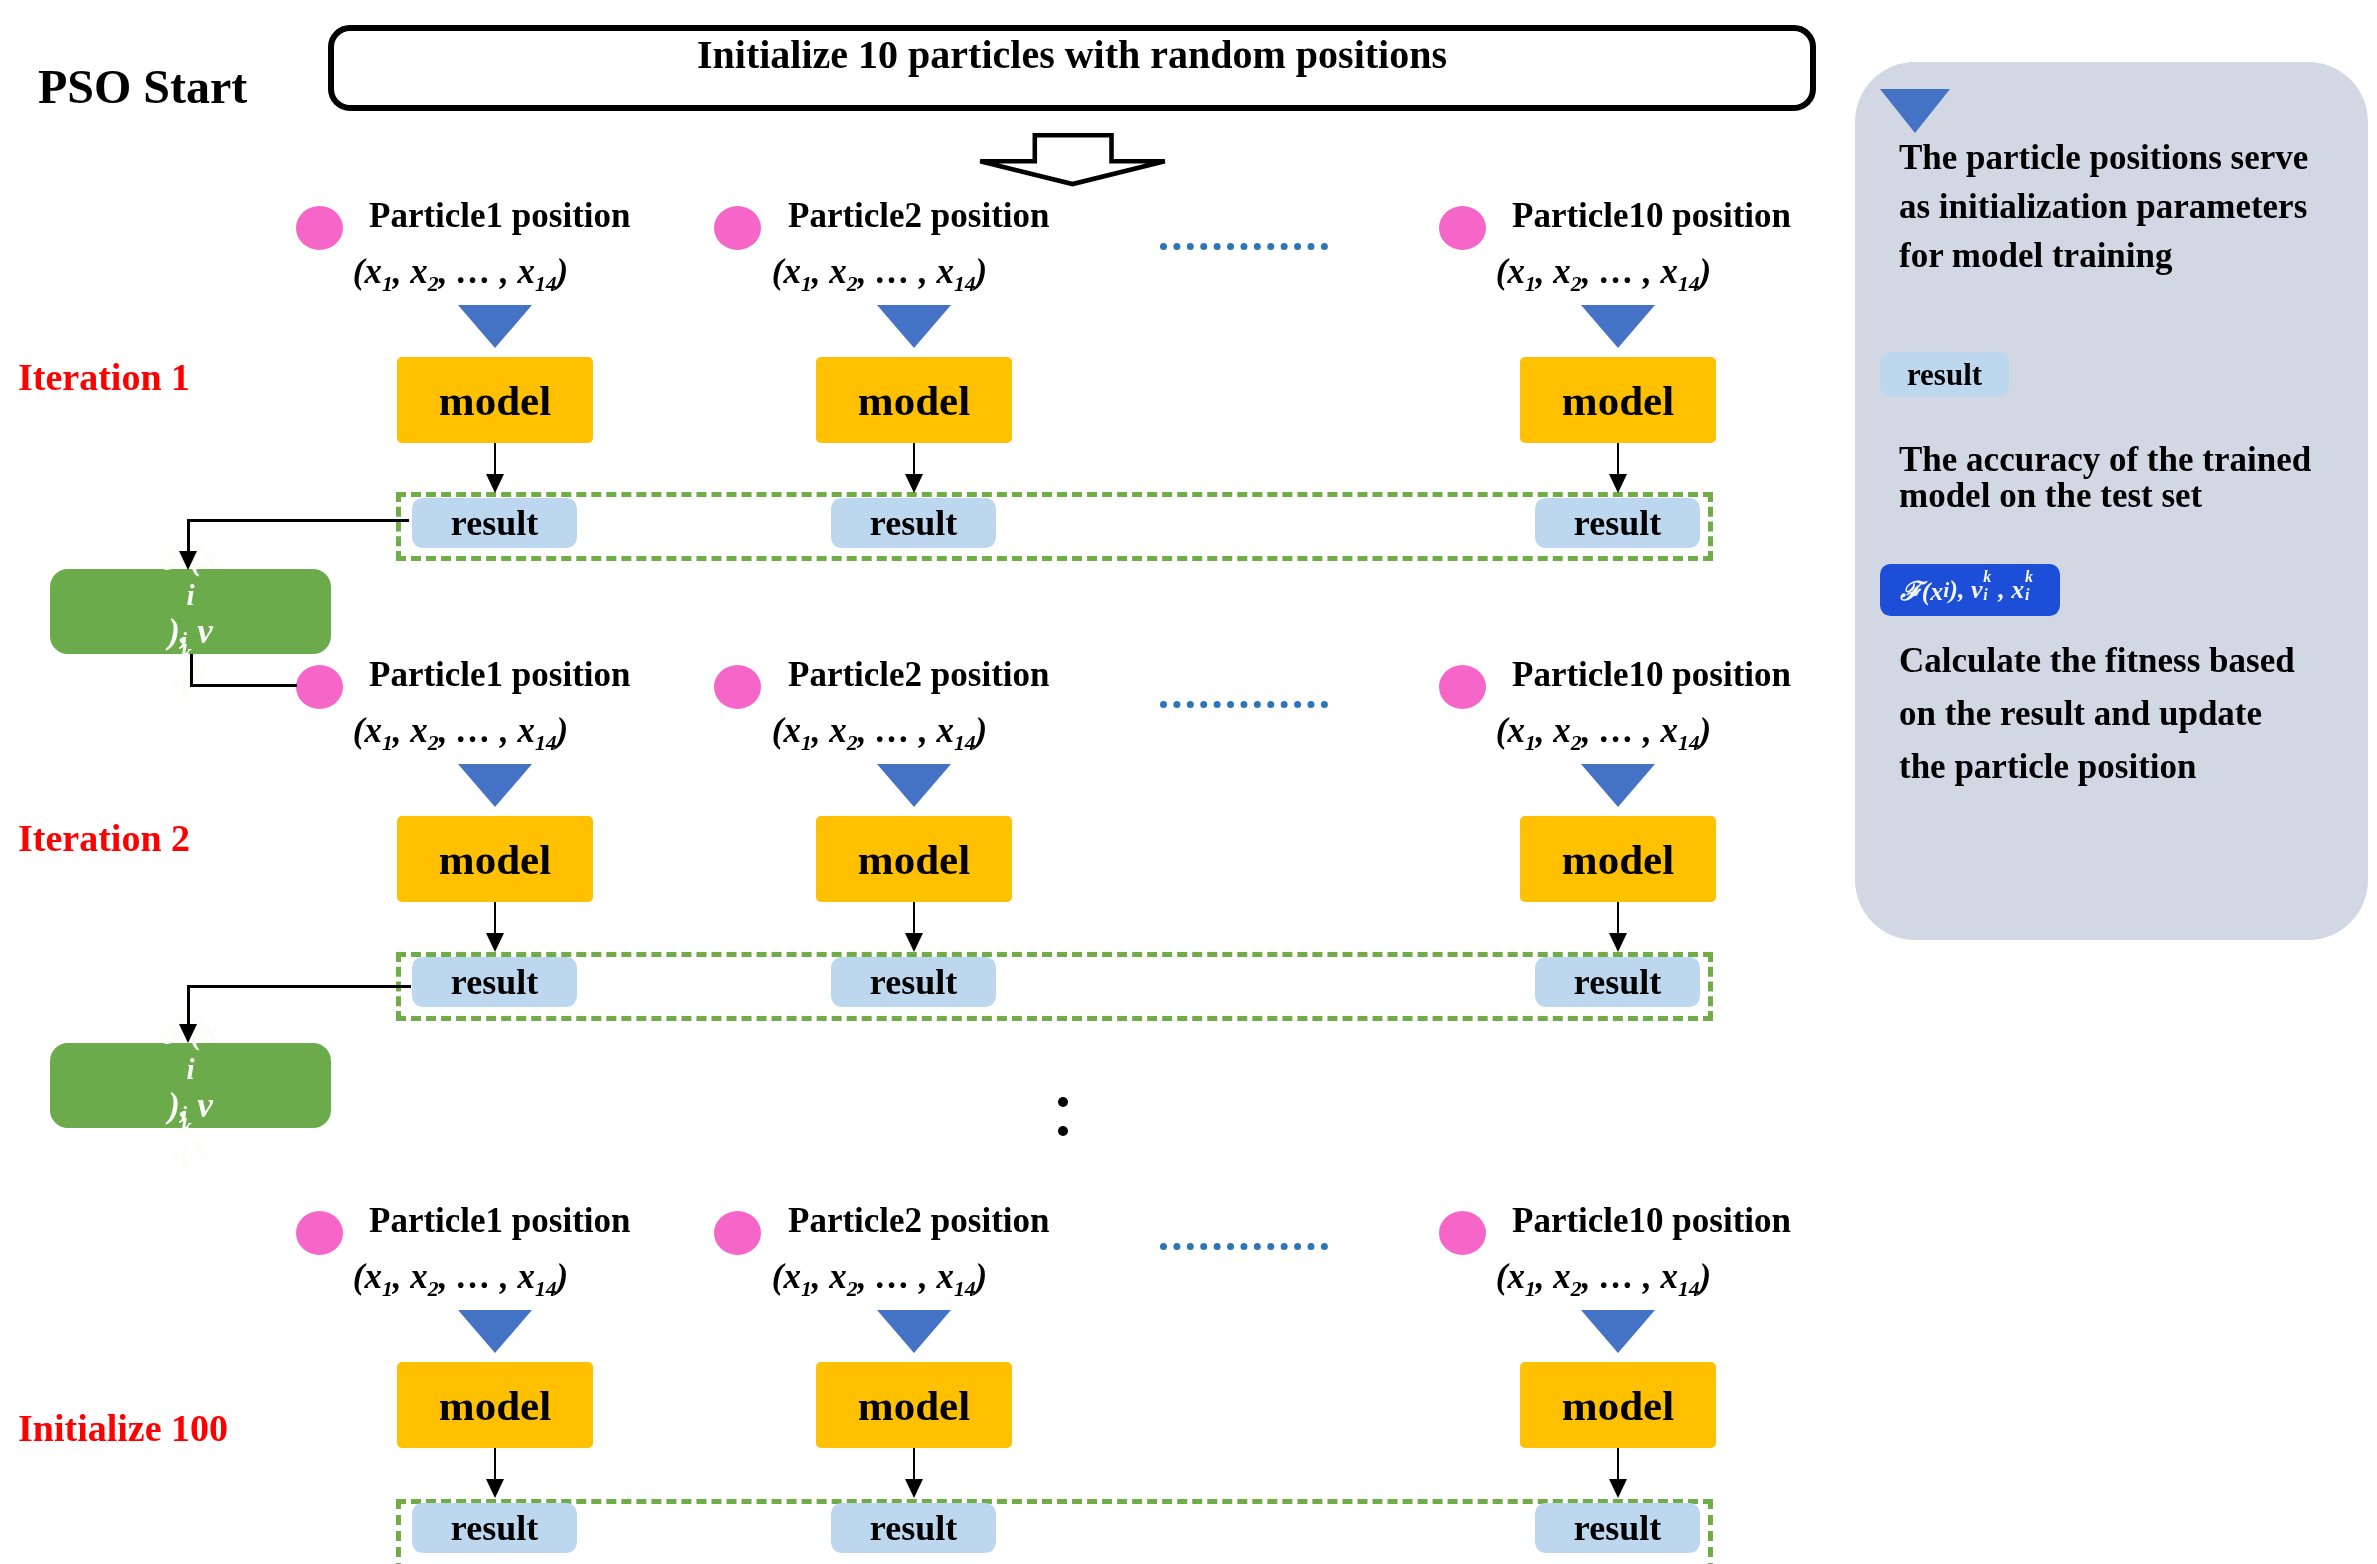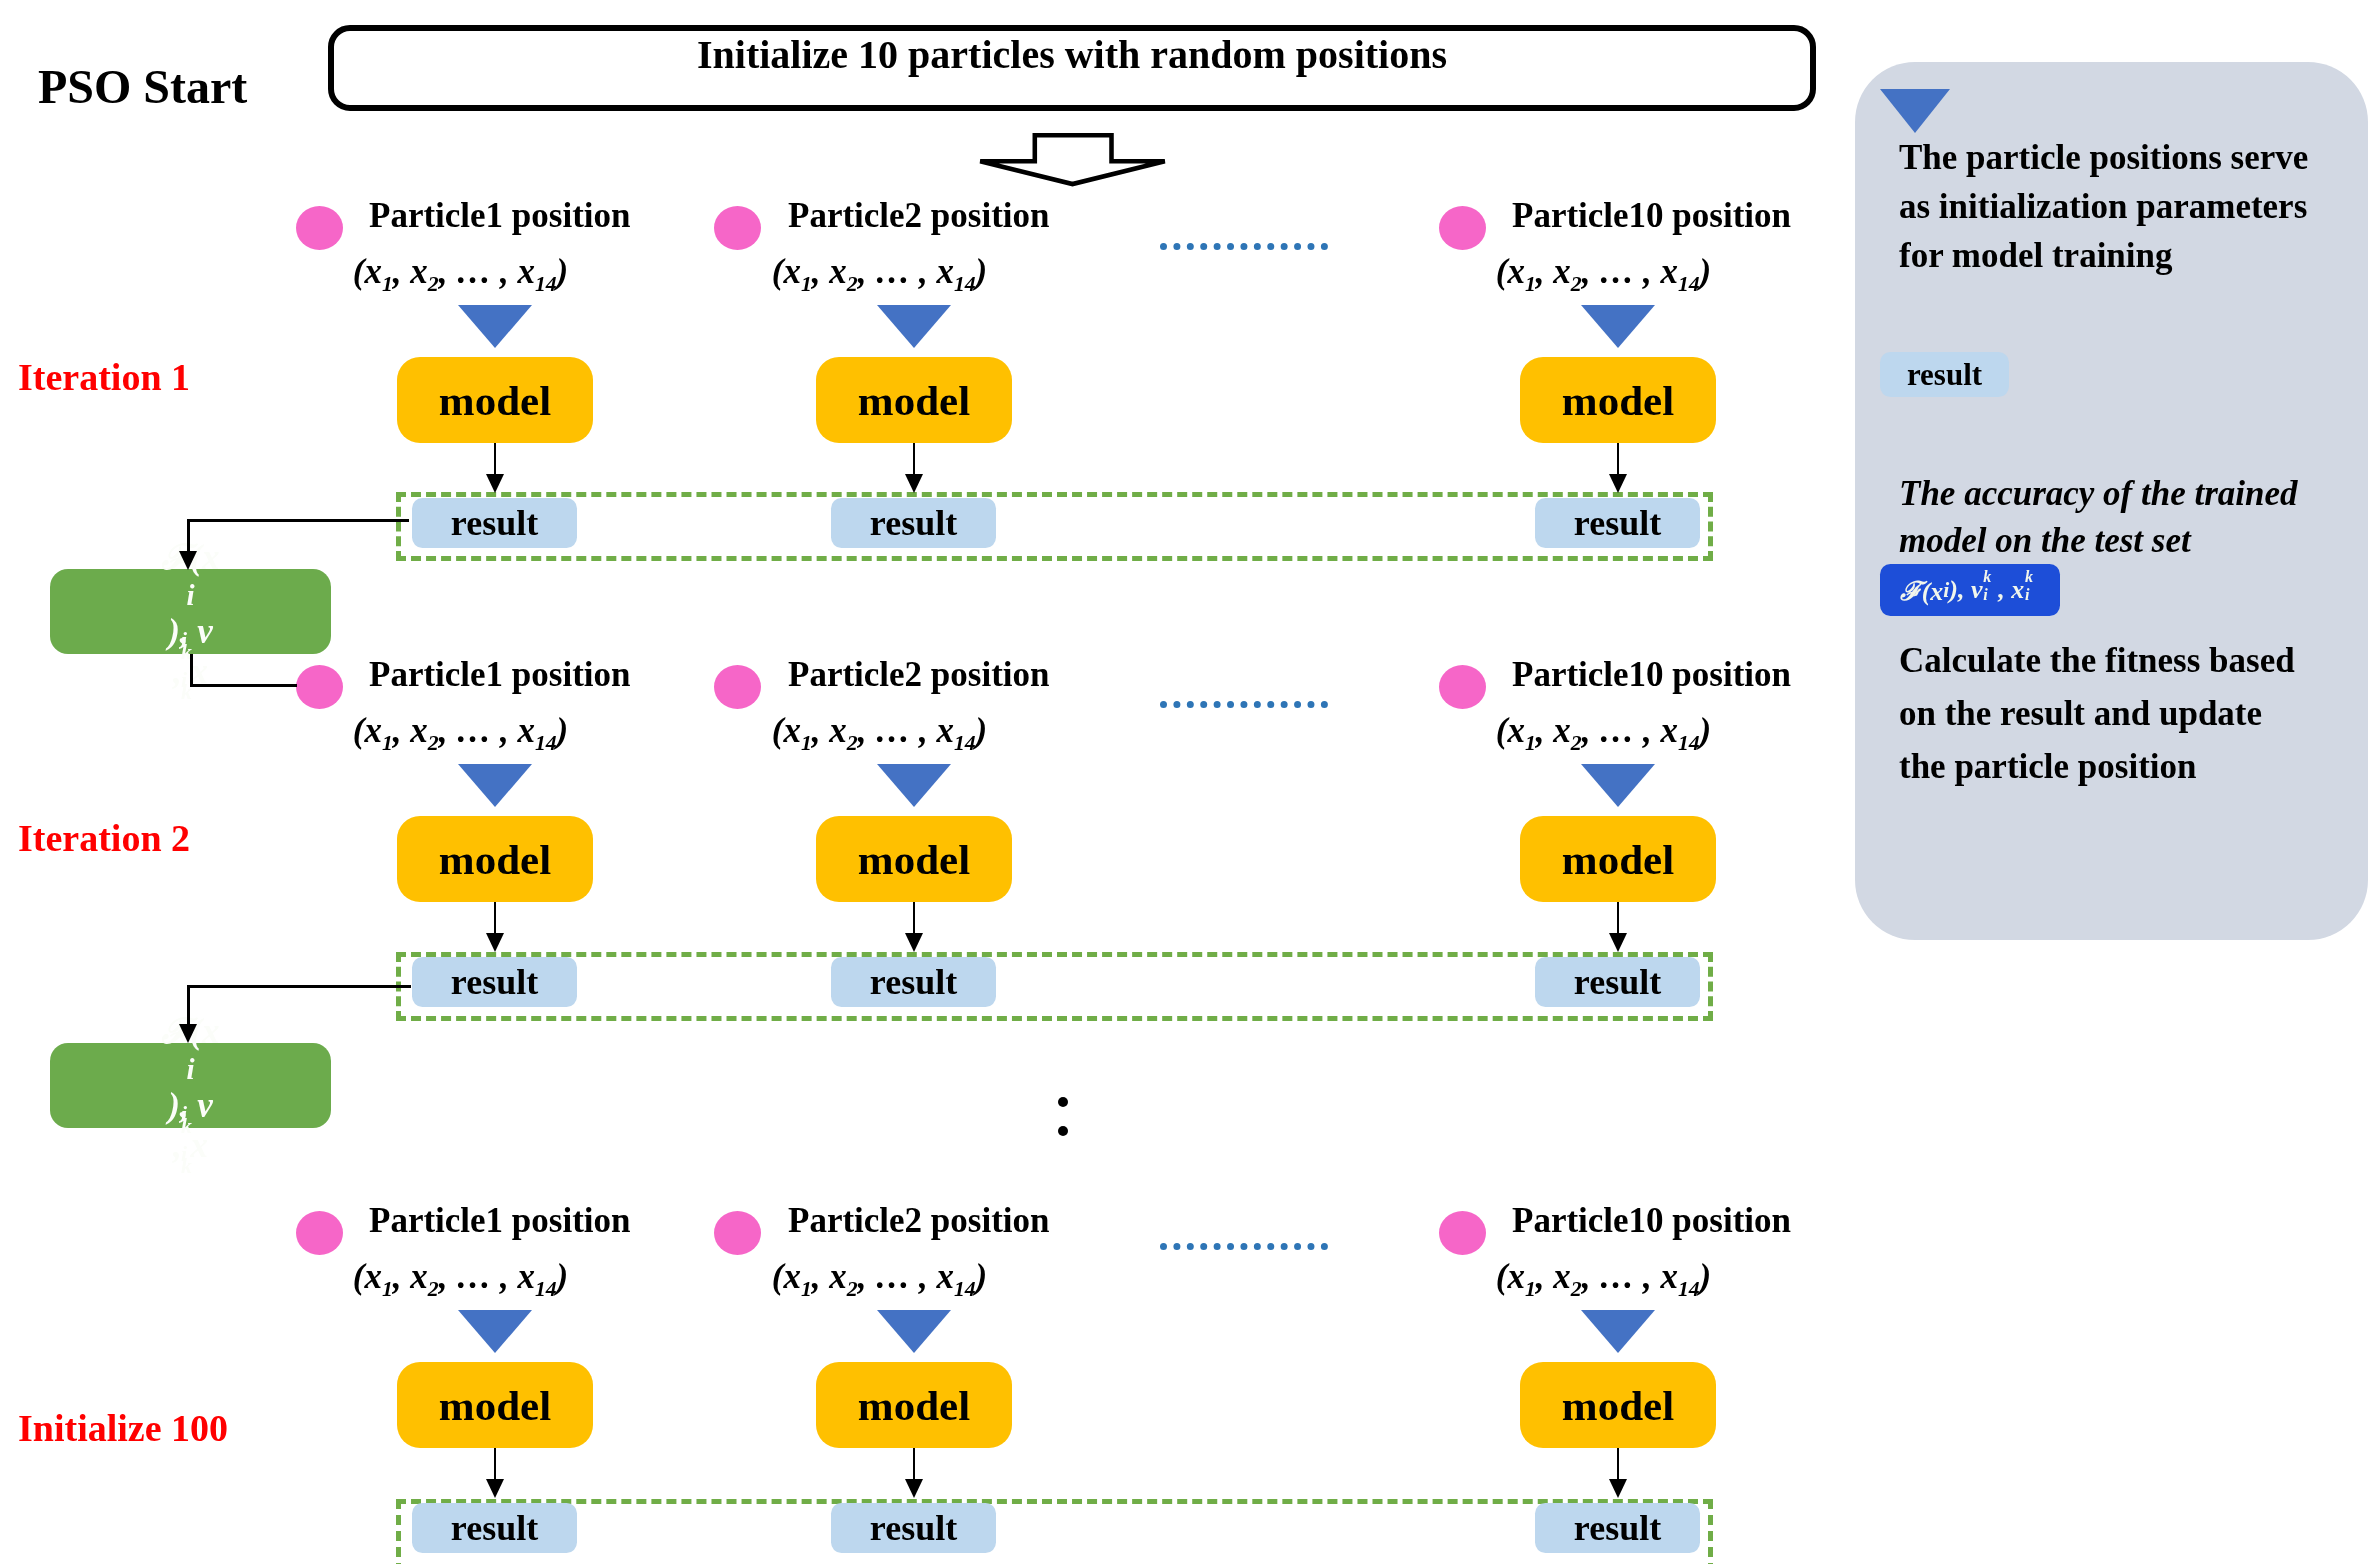--- a/index.html
+++ b/index.html
@@ -13,21 +13,21 @@
             box-sizing:border-box;display:flex;align-items:flex-start;justify-content:center;}
   #init-box span{font-size:40px;font-weight:bold;white-space:nowrap;}
   #flow-arrow{left:975px;top:120px;}
 
   
   #panel{left:1855px;top:50px;width:513px;height:878px;background:#d2d8e3;border-radius:60px;}
   .panel-tri{position:absolute;left:25px;top:27px;width:0;height:0;
              border-left:35px solid transparent;border-right:35px solid transparent;border-top:44px solid #4472c4;}
   .panel-note{position:absolute;left:44px;font-size:35px;font-weight:bold;line-height:49px;white-space:pre-line;}
   #note1{top:71px;}
-  #note2{top:408px;line-height:47px;font-style:italic;}
+  #note2{top:380px;line-height:36px;}
   #note3{top:572px;line-height:53px;}
   #legend-result-chip{position:absolute;left:25px;top:290px;width:129px;height:45px;background:#bdd7ee;border-radius:10.4px;
                       display:flex;align-items:center;justify-content:center;font-size:31px;font-weight:bold;}
   #legend-fitness-chip{position:absolute;left:25px;top:502px;width:180px;height:52px;background:#1d4ed8;border-radius:10.4px;
                       display:flex;align-items:center;justify-content:center;font-size:26px;font-style:italic;color:#f2f6ec;font-weight:bold;}
 
   
   .iter-label{color:#ff0000;font-size:38px;font-weight:bold;left:18px;white-space:nowrap;}
   #iter-0{top:343px;} #iter-1{top:804px;} #iter-2{top:1394px;}
 
@@ -40,21 +40,21 @@
 
   .p-dot{position:absolute;left:calc(var(--cx) - 23.4px);top:calc(var(--rt) + 10.4px);width:47px;height:44px;
          background:#f666c8;border-radius:50%;}
   .p-name{position:absolute;left:var(--lb);top:var(--rt);font-size:35px;font-weight:bold;white-space:nowrap;}
   .p-vec{position:absolute;left:calc(var(--lb) - 16.2px);top:calc(var(--rt) + 56px);font-size:35px;font-weight:bold;
          font-style:italic;white-space:nowrap;}
   .p-vec sub{font-size:0.62em;}
   .tri{position:absolute;left:calc(var(--cc) - 37px);top:calc(var(--rt) + 109px);width:0;height:0;
        border-left:37px solid transparent;border-right:37px solid transparent;border-top:43px solid #4472c4;}
   .model{position:absolute;left:calc(var(--cc) - 98px);top:calc(var(--rt) + 161px);width:196px;height:86px;
-         background:#ffc000;border-radius:23px;display:flex;align-items:center;justify-content:center;
+         background:#ffc000;border-radius:5px;display:flex;align-items:center;justify-content:center;
          font-size:43px;font-weight:bold;}
   .m-line{position:absolute;left:calc(var(--cc) - 1.3px);top:calc(var(--rt) + 247px);width:2.6px;height:32.5px;background:#000;}
   .m-head{position:absolute;left:calc(var(--cc) - 9px);top:calc(var(--rt) + 278px);width:0;height:0;
           border-left:9px solid transparent;border-right:9px solid transparent;border-top:19.5px solid #000;}
   .result{position:absolute;left:calc(var(--cc) - 83px);top:calc(var(--rt) + 302px);width:165px;height:50px;
           background:#bdd7ee;border-radius:10.4px;display:flex;align-items:center;justify-content:center;
           font-size:36px;font-weight:bold;}
 
   
   .dash-rect{position:absolute;left:396px;width:1317px;box-sizing:border-box;border:5.8px dashed #70ad47;}

